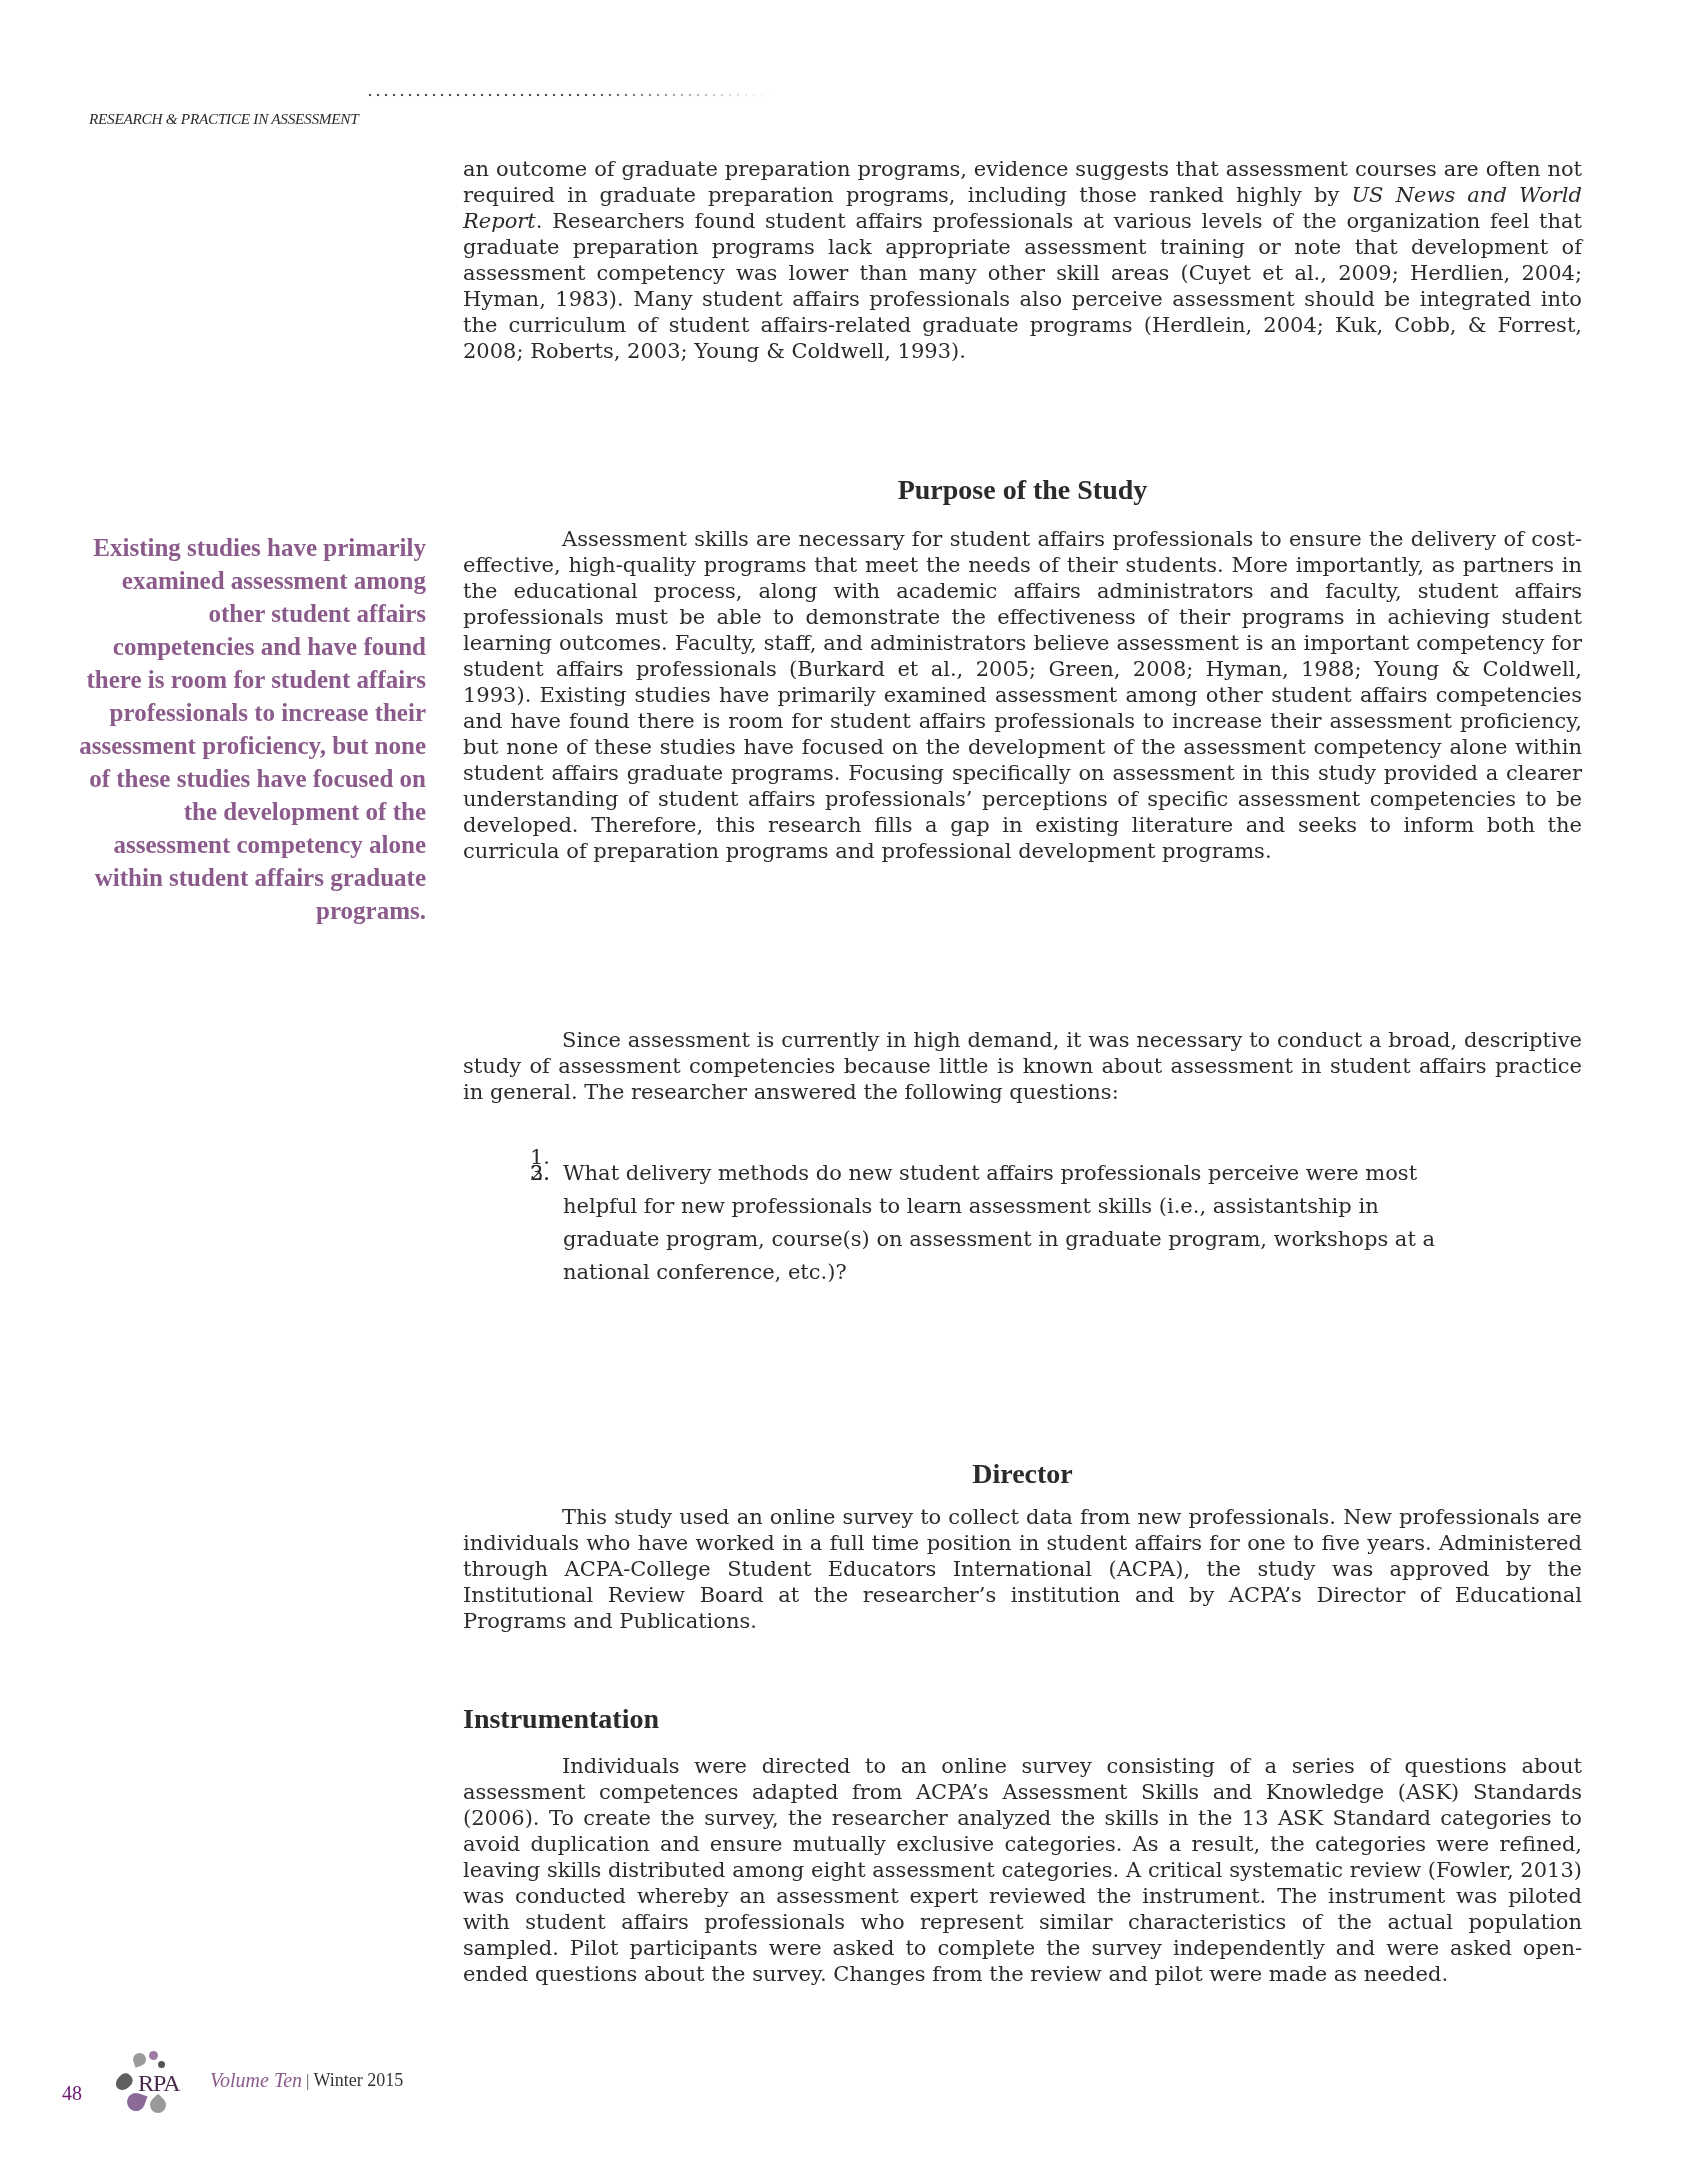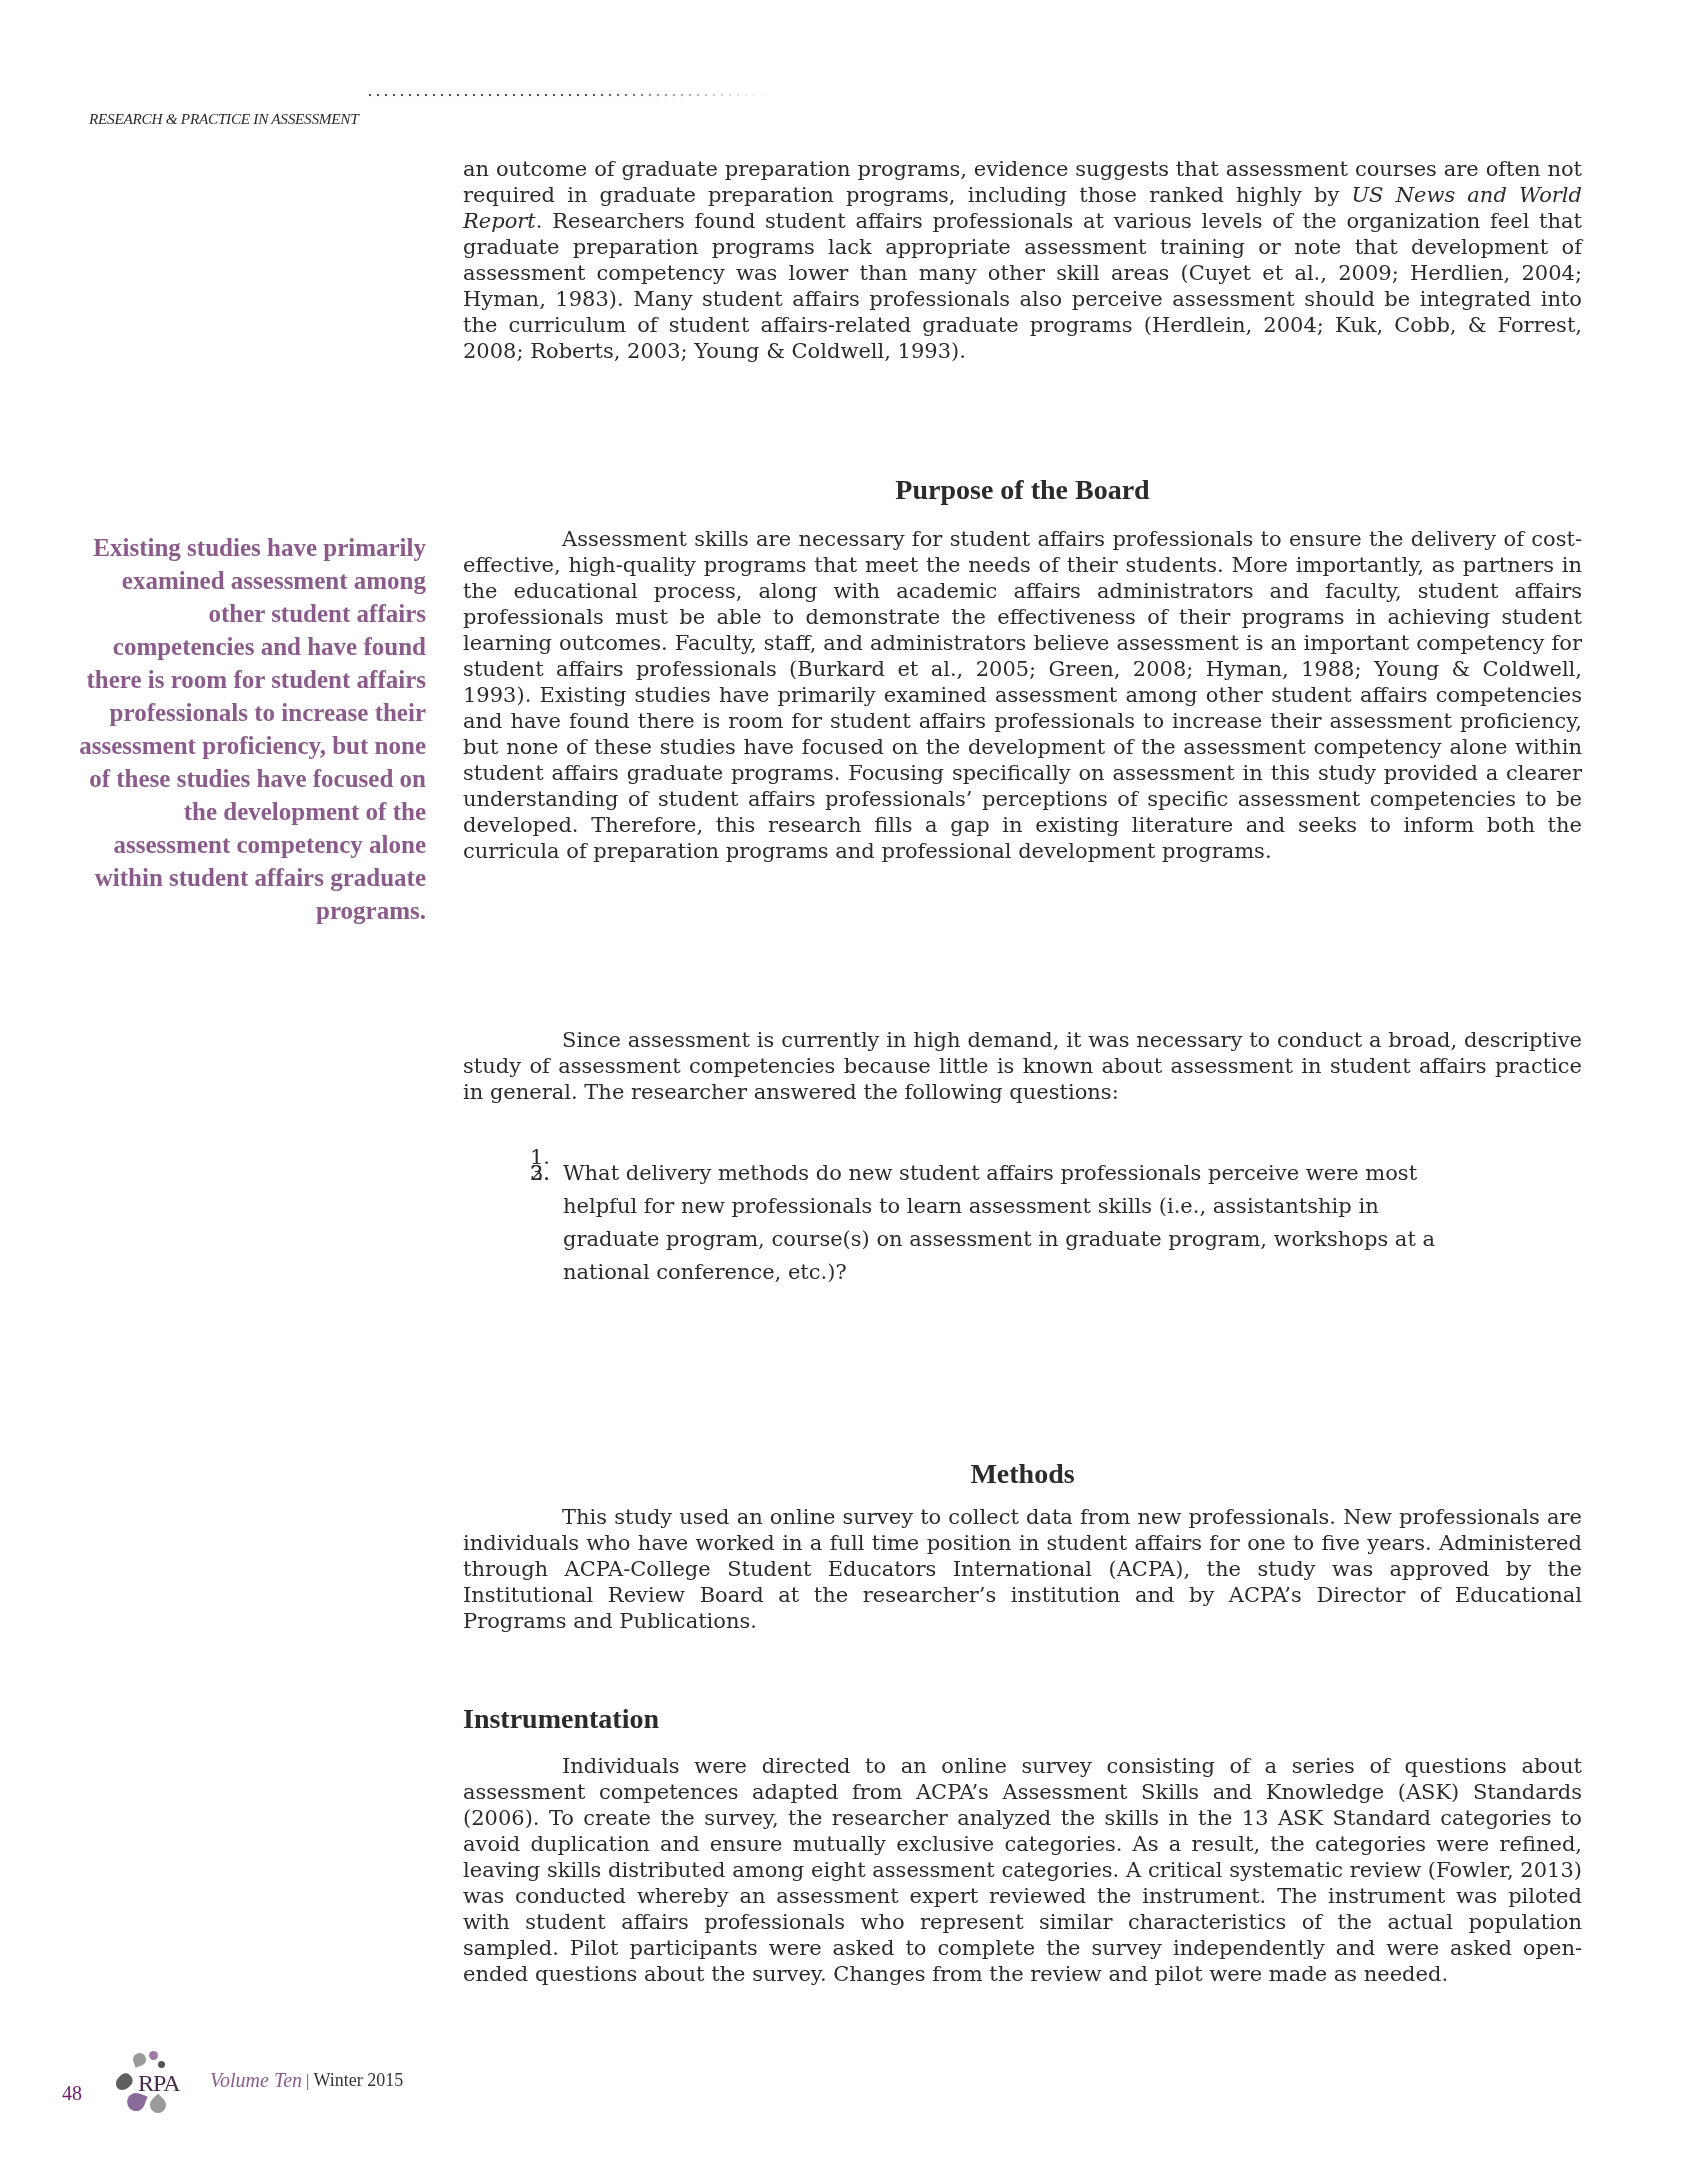--- a/index.html
+++ b/index.html
@@ -49,21 +49,21 @@
 
 <div class="running-head">
   <span class="rh-text">RESEARCH &amp; PRACTICE IN ASSESSMENT</span>
   <span class="rh-dots"></span>
 </div>
 
 <div class="col" style="top:156px;">
   <p><span>an outcome of graduate preparation programs, evidence suggests that assessment courses are often not required in graduate preparation programs, including those ranked highly by </span><em>US News and World Report</em><span>. Researchers found student affairs professionals at various levels of the organization feel that graduate preparation programs lack appropriate assessment training or note that development of assessment competency was lower than many other skill areas (Cuyet et al., 2009; Herdlien, 2004; Hyman, 1983). Many student affairs professionals also perceive assessment should be integrated into the curriculum of student affairs-related graduate programs (Herdlein, 2004; Kuk, Cobb, &amp; Forrest, 2008; Roberts, 2003; Young &amp; Coldwell, 1993).</span></p>
 </div>
 
-<div class="h-center" style="top:474px;">Purpose of the Board</div>
+<div class="h-center" style="top:474px;">Purpose of the Study</div>
 
 <div class="pullquote">Existing studies have primarily examined assessment among other student affairs competencies and have found there is room for student affairs professionals to increase their assessment proficiency, but none of these studies have focused on the development of the assessment competency alone within student affairs graduate programs.</div>
 
 <div class="col" style="top:526px;">
   <p class="indent">Assessment skills are necessary for student affairs professionals to ensure the delivery of cost-effective, high-quality programs that meet the needs of their students. More importantly, as partners in the educational process, along with academic affairs administrators and faculty, student affairs professionals must be able to demonstrate the effectiveness of their programs in achieving student learning outcomes. Faculty, staff, and administrators believe assessment is an important competency for student affairs professionals (Burkard et al., 2005; Green, 2008; Hyman, 1988; Young &amp; Coldwell, 1993). Existing studies have primarily examined assessment among other student affairs competencies and have found there is room for student affairs professionals to increase their assessment proficiency, but none of these studies have focused on the development of the assessment competency alone within student affairs graduate programs. Focusing specifically on assessment in this study provided a clearer understanding of student affairs professionals’ perceptions of specific assessment competencies to be developed. Therefore, this research fills a gap in existing literature and seeks to inform both the curricula of preparation programs and professional development programs.</p>
 </div>
 <div class="col" style="top:1027px;">
   <p class="indent">Since assessment is currently in high demand, it was necessary to conduct a broad, descriptive study of assessment competencies because little is known about assessment in student affairs practice in general. The researcher answered the following questions:</p>
 </div>
 
@@ -73,21 +73,21 @@
   </li>
   <li>
     <span class="num">2.</span>
   </li>
   <li>
     <span class="num">3.</span>
     <span>What delivery methods do new student affairs professionals perceive were most helpful for new professionals to learn assessment skills (i.e., assistantship in graduate program, course(s) on assessment in graduate program, workshops at a national conference, etc.)?</span>
   </li>
 </ol>
 
-<div class="h-center" style="top:1458px;">Methods</div>
+<div class="h-center" style="top:1458px;">Director</div>
 <div class="col" style="top:1504px;">
   <p class="indent">This study used an online survey to collect data from new professionals. New professionals are individuals who have worked in a full time position in student affairs for one to five years. Administered through ACPA-College Student Educators International (ACPA), the study was approved by the Institutional Review Board at the researcher’s institution and by ACPA’s Director of Educational Programs and Publications.</p>
 </div>
 
 <div class="h-left" style="top:1703px;">Instrumentation</div>
 <div class="col" style="top:1753px;">
   <p class="indent">Individuals were directed to an online survey consisting of a series of questions about assessment competences adapted from ACPA’s Assessment Skills and Knowledge (ASK) Standards (2006). To create the survey, the researcher analyzed the skills in the 13 ASK Standard categories to avoid duplication and ensure mutually exclusive categories. As a result, the categories were refined, leaving skills distributed among eight assessment categories. A critical systematic review (Fowler, 2013) was conducted whereby an assessment expert reviewed the instrument. The instrument was piloted with student affairs professionals who represent similar characteristics of the actual population sampled. Pilot participants were asked to complete the survey independently and were asked open-ended questions about the survey. Changes from the review and pilot were made as needed.</p>
 </div>
 
 <div class="footer">

